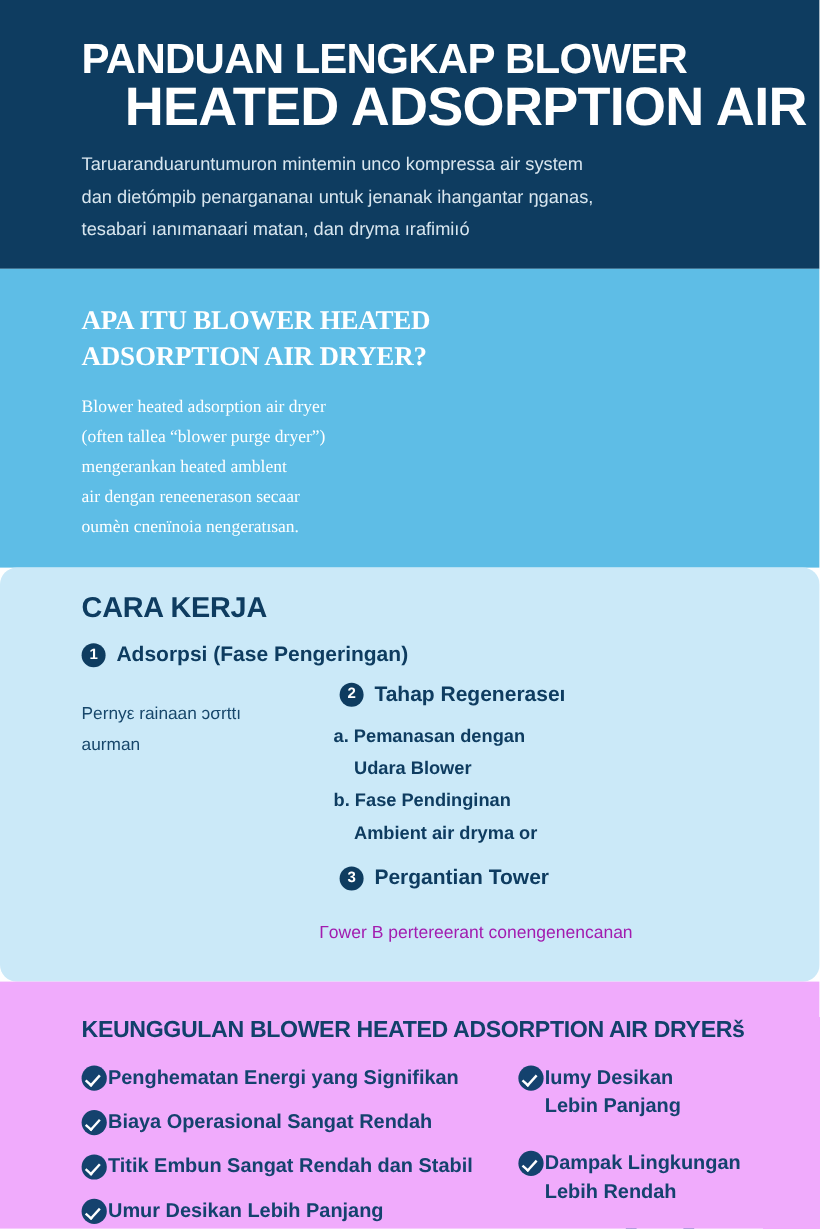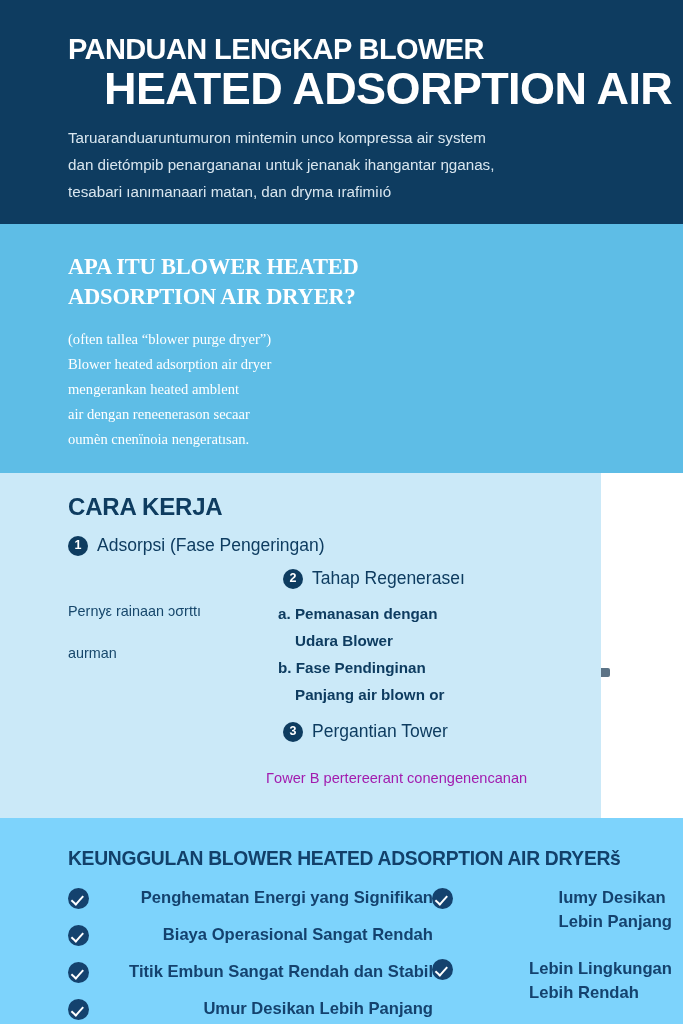--- a/index.html
+++ b/index.html
@@ -11,21 +11,21 @@
   .poster{position:relative;width:683px;height:1024px;}
 
   
   .header{
     position:absolute;left:0;top:0;width:683px;height:224px;
     background:#0e3c60;
     box-sizing:border-box;padding:30px 62px 0 68px;
   }
   .title-l1,.title-l2{
     color:#ffffff;font-weight:bold;letter-spacing:-0.6px;
-    font-size:29px;line-height:39px;margin:0;
+    font-size:35px;line-height:39px;margin:0;
     white-space:nowrap;
   }
   .title-l2{font-size:45px;margin-left:36px;}
   .subtitle{
     margin:16px 0 16px 0;color:#d8e6ef;
     font-size:15.2px;line-height:27px;font-weight:400;
   }
   .subtitle span{display:block;white-space:nowrap;}
 
   
@@ -43,73 +43,74 @@
   }
   .about-head span{display:block;white-space:nowrap;}
   .about-body{
     margin:15px 0 0 0;color:#ffffff;font-size:14.6px;line-height:25px;
     font-weight:400;
   }
   .about-body span{display:block;white-space:nowrap;}
 
   
   .sec-how{
-    position:absolute;left:0;top:473px;width:601px;height:345px;
+    position:absolute;left:0;top:473px;width:683px;height:345px;
     background:#cbe9f8;
+    border-radius:14px;
   }
   .how-head{
     position:absolute;left:68px;top:20px;
     color:#0e3c60;font-weight:bold;font-size:24px;letter-spacing:-0.2px;margin:0;
   }
   .step-row{display:flex;align-items:center;gap:9px;}
   .num-badge{
     width:20px;height:20px;border-radius:50%;
     background:#0e3c60;color:#ffffff;
     font-size:12.5px;font-weight:bold;
     display:flex;align-items:center;justify-content:center;
     flex:0 0 20px;line-height:1;
   }
   .step-title{
-    color:#0e3c60;font-weight:normal;font-size:17.5px;white-space:nowrap;
+    color:#0e3c60;font-weight:bold;font-size:17.5px;white-space:nowrap;
   }
   .step1{position:absolute;left:68px;top:62px;}
   .step1-body{
     position:absolute;left:68px;top:95px;width:210px;
     color:#17476b;font-size:14.4px;line-height:26px;font-weight:400;
   }
-  .step1-body span{display:block;margin-top:16px;}
+  .step1-body span{display:block;}
 
   .step2{position:absolute;left:283px;top:95px;}
   .step2-body{
     position:absolute;left:278px;top:127px;width:200px;
     color:#0e3c60;font-size:15.2px;line-height:27px;font-weight:bold;
   }
   .step2-body .sub{display:block;}
   .step2-body .ind{display:block;padding-left:17px;}
 
   .step3{position:absolute;left:283px;top:248px;}
   .step3-body{
     position:absolute;left:266px;top:282px;width:400px;
     color:#a21caf;font-size:14.6px;font-weight:400;white-space:nowrap;
   }
 
   
   .sec-benefits{
     position:absolute;left:0;top:818px;width:683px;height:206px;
-    background:#7dd3fc;
+    background:#f0abfc;
   }
   .ben-head{
     position:absolute;left:68px;top:30px;
     color:#12406a;font-weight:bold;font-size:19.3px;letter-spacing:-0.3px;
     margin:0;white-space:nowrap;
   }
   .ben-col-left{position:absolute;left:68px;top:68px;width:365px;}
   .ben-col-right{position:absolute;left:432px;top:68px;width:240px;}
   .ben-item{
-    display:flex;align-items:flex-start;gap:16px;margin-bottom:13px;justify-content:space-between;
+    display:flex;align-items:flex-start;gap:1px;margin-bottom:13px;
   }
   .ben-item.r{margin-bottom:23px;}
   .check{
     flex:0 0 21px;width:21px;height:21px;border-radius:50%;
     background:#14426e;position:relative;margin-top:2px;
   }
   .check::after{
     content:"";position:absolute;left:6px;top:4.5px;
     width:5px;height:9.5px;border:solid #ffffff;
     border-width:0 2.6px 2.6px 0;transform:rotate(42deg);
@@ -139,22 +140,22 @@
     </p>
   </div>
 
   <div class="sec-about">
     <div class="about-text">
       <h2 class="about-head">
         <span>APA ITU BLOWER HEATED</span>
         <span>ADSORPTION AIR DRYER?</span>
       </h2>
       <p class="about-body">
+        <span>Blower heated adsorption air dryer</span>
         <span>(often tallea “blower purge dryer”)</span>
-        <span>Blower heated adsorption air dryer</span>
         <span>mengerankan heated amblent</span>
         <span>air dengan reneenerason secaar</span>
         <span>oumèn cnenïnoia nengeratısan.</span>
       </p>
     </div>
 
     <div class="ill ill-about">
       <svg width="240" height="230" viewBox="0 0 240 230">
         <defs>
           <linearGradient id="tkA" x1="0" y1="0" x2="1" y2="0">
@@ -216,21 +217,21 @@
     </p>
 
     <div class="step-row step2">
       <div class="num-badge">2</div>
       <div class="step-title">Tahap Regeneraseı</div>
     </div>
     <div class="step2-body">
       <span class="sub">a. Pemanasan dengan</span>
       <span class="ind">Udara Blower</span>
       <span class="sub">b. Fase Pendinginan</span>
-      <span class="ind">Panjang air blown or</span>
+      <span class="ind">Ambient air dryma or</span>
     </div>
 
     <div class="step-row step3">
       <div class="num-badge">3</div>
       <div class="step-title">Pergantian Tower</div>
     </div>
     <p class="step3-body">Γower B pertereerant conengenencanan</p>
 
     <div class="ill ill-twin">
       <svg width="140" height="210" viewBox="0 0 140 210">
@@ -293,20 +294,20 @@
       <div class="ben-item r">
         <span class="check"></span>
         <span class="ben-label">
           <span>Iumy Desikan</span>
           <span class="l2">Lebin Panjang</span>
         </span>
       </div>
       <div class="ben-item r">
         <span class="check"></span>
         <span class="ben-label">
-          <span>Lebin Lingkungan</span>
+          <span>Dampak Lingkungan</span>
           <span class="l2">Lebih Rendah</span>
         </span>
       </div>
     </div>
   </div>
 
 </div>
 
 </body></html>

